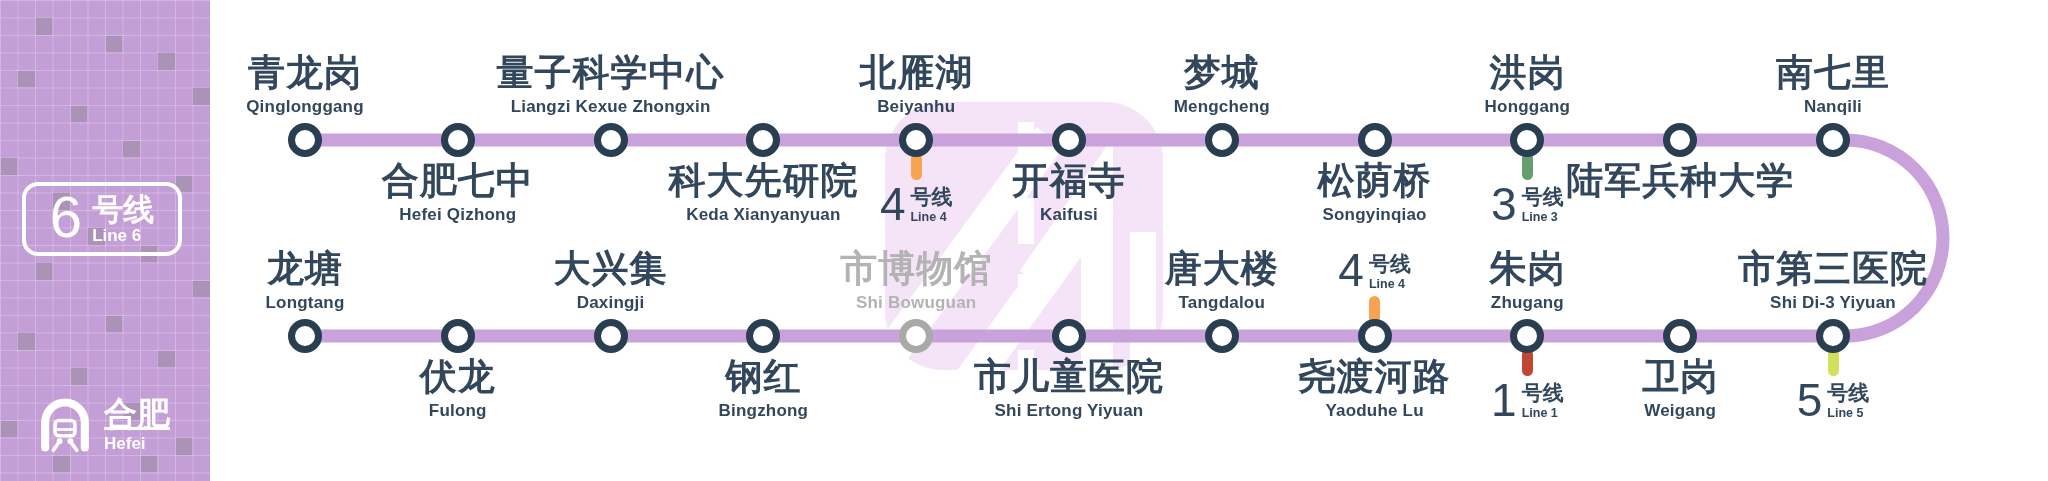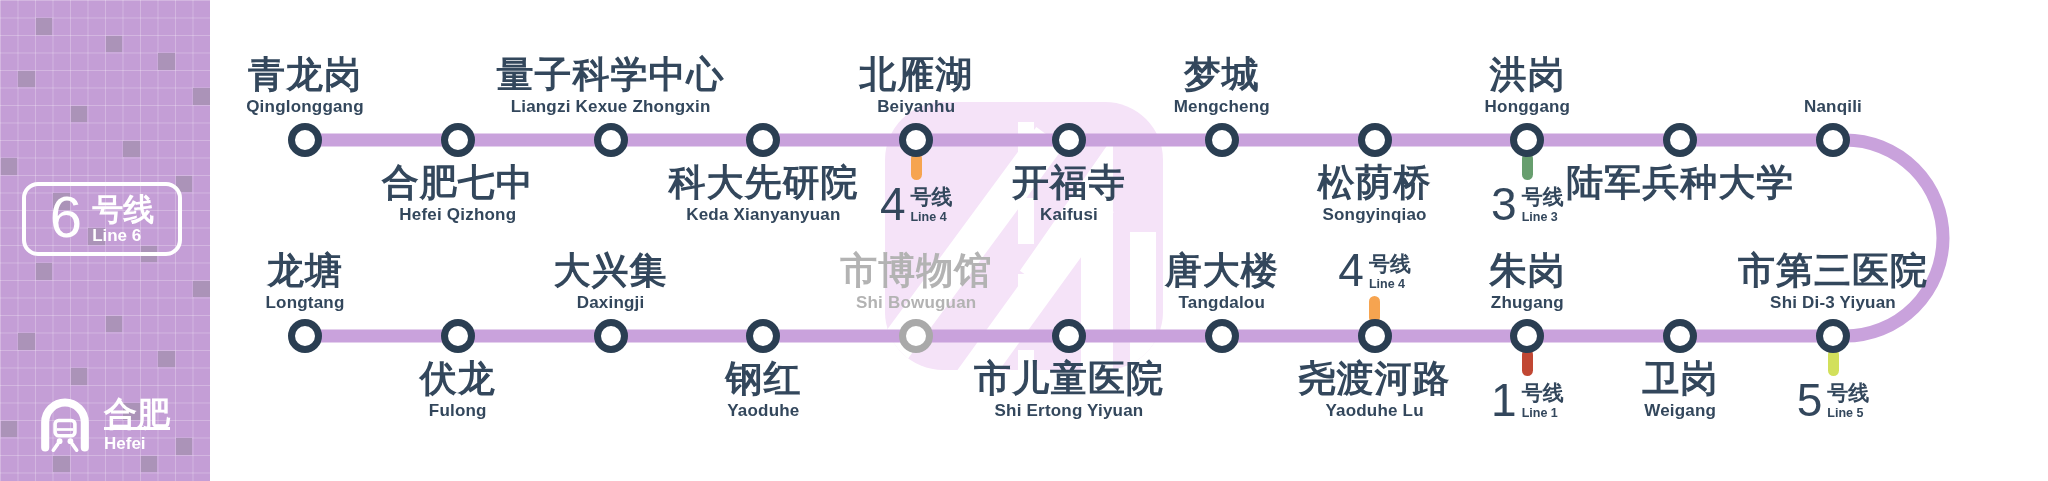--- a/index.html
+++ b/index.html
@@ -40,21 +40,21 @@
   
   .station{position:absolute;width:0;height:0;z-index:5;}
   .circle{
     position:absolute;left:-17px;top:-17px;width:34px;height:34px;box-sizing:border-box;
     border:7px solid #2a3e52;border-radius:50%;background:#fff;z-index:4;
   }
   .station.inactive .circle{border-color:#a9a9a9;}
   .names{position:absolute;left:0;transform:translateX(-50%);text-align:center;white-space:nowrap;color:#33475c;}
   .names.above{bottom:23px;}
   .names.below{top:24px;}
-  .zh{font-family:Liberation Sans, sans-serif;font-weight:700;font-size:37px;line-height:1.05;letter-spacing:1px;}
+  .zh{font-family:Liberation Mono, monospace;font-weight:700;font-size:37px;line-height:1.05;letter-spacing:1px;}
   .en{font-size:17px;font-weight:700;margin-top:2px;letter-spacing:0.2px;}
   .station.inactive .names{color:#b3b3b3;}
   .tick{position:absolute;left:-5.5px;width:11px;height:27px;border-radius:6px;z-index:3;}
   .tick.below{top:13px;}
   .tick.above{bottom:13px;}
   .ttext{
     position:absolute;left:0;transform:translateX(-50%);
     display:flex;align-items:flex-end;gap:5px;color:#33475c;white-space:nowrap;z-index:5;
   }
   .ttext.below{top:46px;}
@@ -169,20 +169,21 @@
     </div>
     <div class="station" style="left: 1680.2px; top: 140px;">
       <div class="circle"></div>
       <div class="names below">
         <div class="zh">陆军兵种大学</div>
       </div>
     </div>
     <div class="station" style="left: 1833px; top: 140px;">
       <div class="circle"></div>
       <div class="names above">
+        <div class="zh">南七里</div>
         <div class="en">Nanqili</div>
       </div>
     </div>
     <div class="station" style="left: 305px; top: 336px;">
       <div class="circle"></div>
       <div class="names above">
         <div class="zh">龙塘</div>
         <div class="en">Longtang</div>
       </div>
     </div>
@@ -197,21 +198,21 @@
       <div class="circle"></div>
       <div class="names above">
         <div class="zh">大兴集</div>
         <div class="en">Daxingji</div>
       </div>
     </div>
     <div class="station" style="left: 763.4px; top: 336px;">
       <div class="circle"></div>
       <div class="names below">
         <div class="zh">钢红</div>
-        <div class="en">Yaoduhe</div>
+        <div class="en">Bingzhong</div>
       </div>
     </div>
     <div class="station inactive" style="left: 916.2px; top: 336px;">
       <div class="circle"></div>
       <div class="names above">
         <div class="zh">市博物馆</div>
         <div class="en">Shi Bowuguan</div>
       </div>
     </div>
     <div class="station" style="left: 1069px; top: 336px;">

